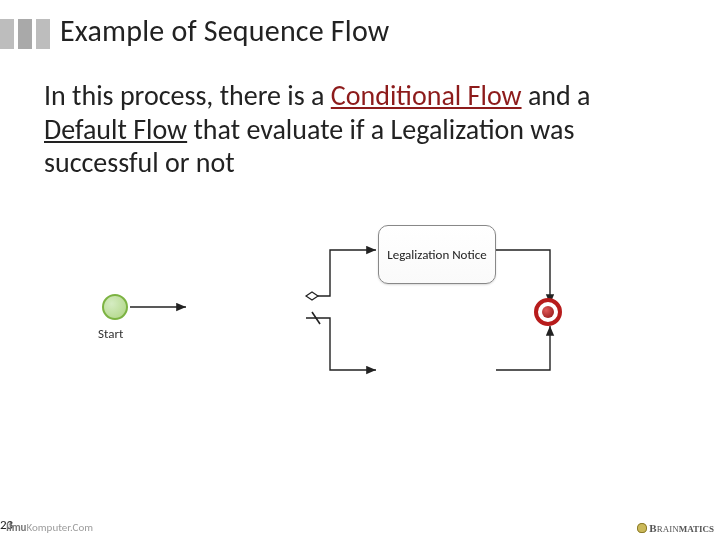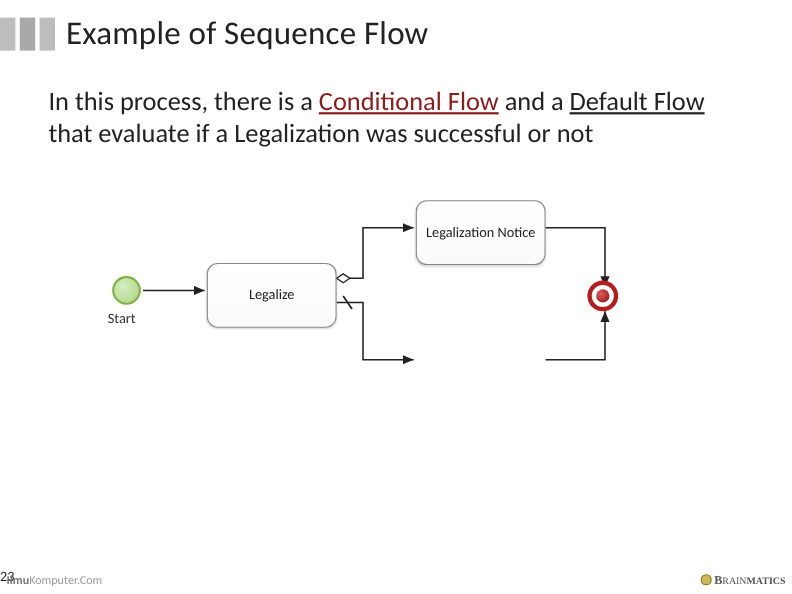--- a/index.html
+++ b/index.html
@@ -1,24 +1,24 @@
 <!DOCTYPE html>
 <html><head>
 <meta charset="utf-8">
 <style>
   * { box-sizing: border-box; margin: 0; padding: 0; }
   html, body { width: 720px; height: 540px; font-family: Calibri, "Segoe UI", Arial, sans-serif; background: #fff; color: #222; overflow: hidden; }
   .slide { width: 720px; height: 540px; position: relative; }
-  .header { display: flex; align-items: center; padding: 12px 0 0 0; }
+  .header { display: flex; align-items: flex-end; padding: 12px 0 0 0; }
   .tabs { display: flex; gap: 4px; padding-left: 0px; }
   .tab { width: 14px; height: 30px; background: #bdbdbd; }
   .tab.m { background: #a9a9a9; }
   .title { font-size: 30px; font-weight: 400; letter-spacing: 0.2px; margin-left: 10px; }
   .body { padding: 30px 44px 0 44px; }
-  .desc { font-size: 24px; line-height: 1.2; }
+  .desc { font-size: 28px; line-height: 1.2; }
   .desc .cond { color: #8d1b1b; text-decoration: underline; }
   .desc .deft { text-decoration: underline; }
   .diagram { position: relative; width: 560px; height: 200px; margin: 34px auto 0 auto; }
   .start-ev { position: absolute; width: 26px; height: 26px; border-radius: 50%; border: 2px solid #7cb342; background: radial-gradient(circle at 35% 35%, #d5ecc2, #aed582); }
   .end-ev   { position: absolute; width: 28px; height: 28px; border-radius: 50%; border: 4px solid #b71c1c; background: #fff; display:flex; align-items:center; justify-content:center; }
   .end-ev .dot { width: 12px; height: 12px; border-radius:50%; background: radial-gradient(circle at 35% 35%, #e05a5a, #8b0f0f); }
   .task { position: absolute; width: 118px; height: 59px; border: 1px solid #888; border-radius: 10px; background: linear-gradient(#fff,#fafafa); box-shadow: 0 1px 2px rgba(0,0,0,0.15); display:flex; align-items:center; justify-content:center; text-align:center; font-size: 13px; color:#222; padding:2px 6px; }
   .lbl { position: absolute; font-size: 13px; color: #333; }
   .pagefoot { position:absolute; bottom: 8px; left:0; right:0; text-align:left; font-size:13px; color:#222; }
   .brand-l { position:absolute; bottom:6px; left:6px; font-size:11px; color:#9c9c9c; }
@@ -62,23 +62,20 @@
         <line x1="232" y1="98" x2="240" y2="110" stroke="#222" stroke-width="1.6"></line>
 
         <path d="M416 36 L470 36 L470 90" fill="none" stroke="#222" stroke-width="1.4" marker-end="url(#arr)"></path>
 
         <path d="M416 156 L470 156 L470 112" fill="none" stroke="#222" stroke-width="1.4" marker-end="url(#arr)"></path>
       </svg>
 
       <div class="start-ev" style="left:22px; top:80px;"></div>
       <div class="lbl" style="left:18px; top:112px;">Start</div>
 
-      <div class="task" style="left:108px; top:68px;">
-          <span>Legalize</span>
-        </div>
       <div class="task" style="left:298px; top:11px;">
           <span>Legalization Notice</span>
         </div>
 
       <div class="end-ev" style="left:454px; top:84px;">
           <div class="dot"></div>
         </div>
     </div>
   </div>
 

